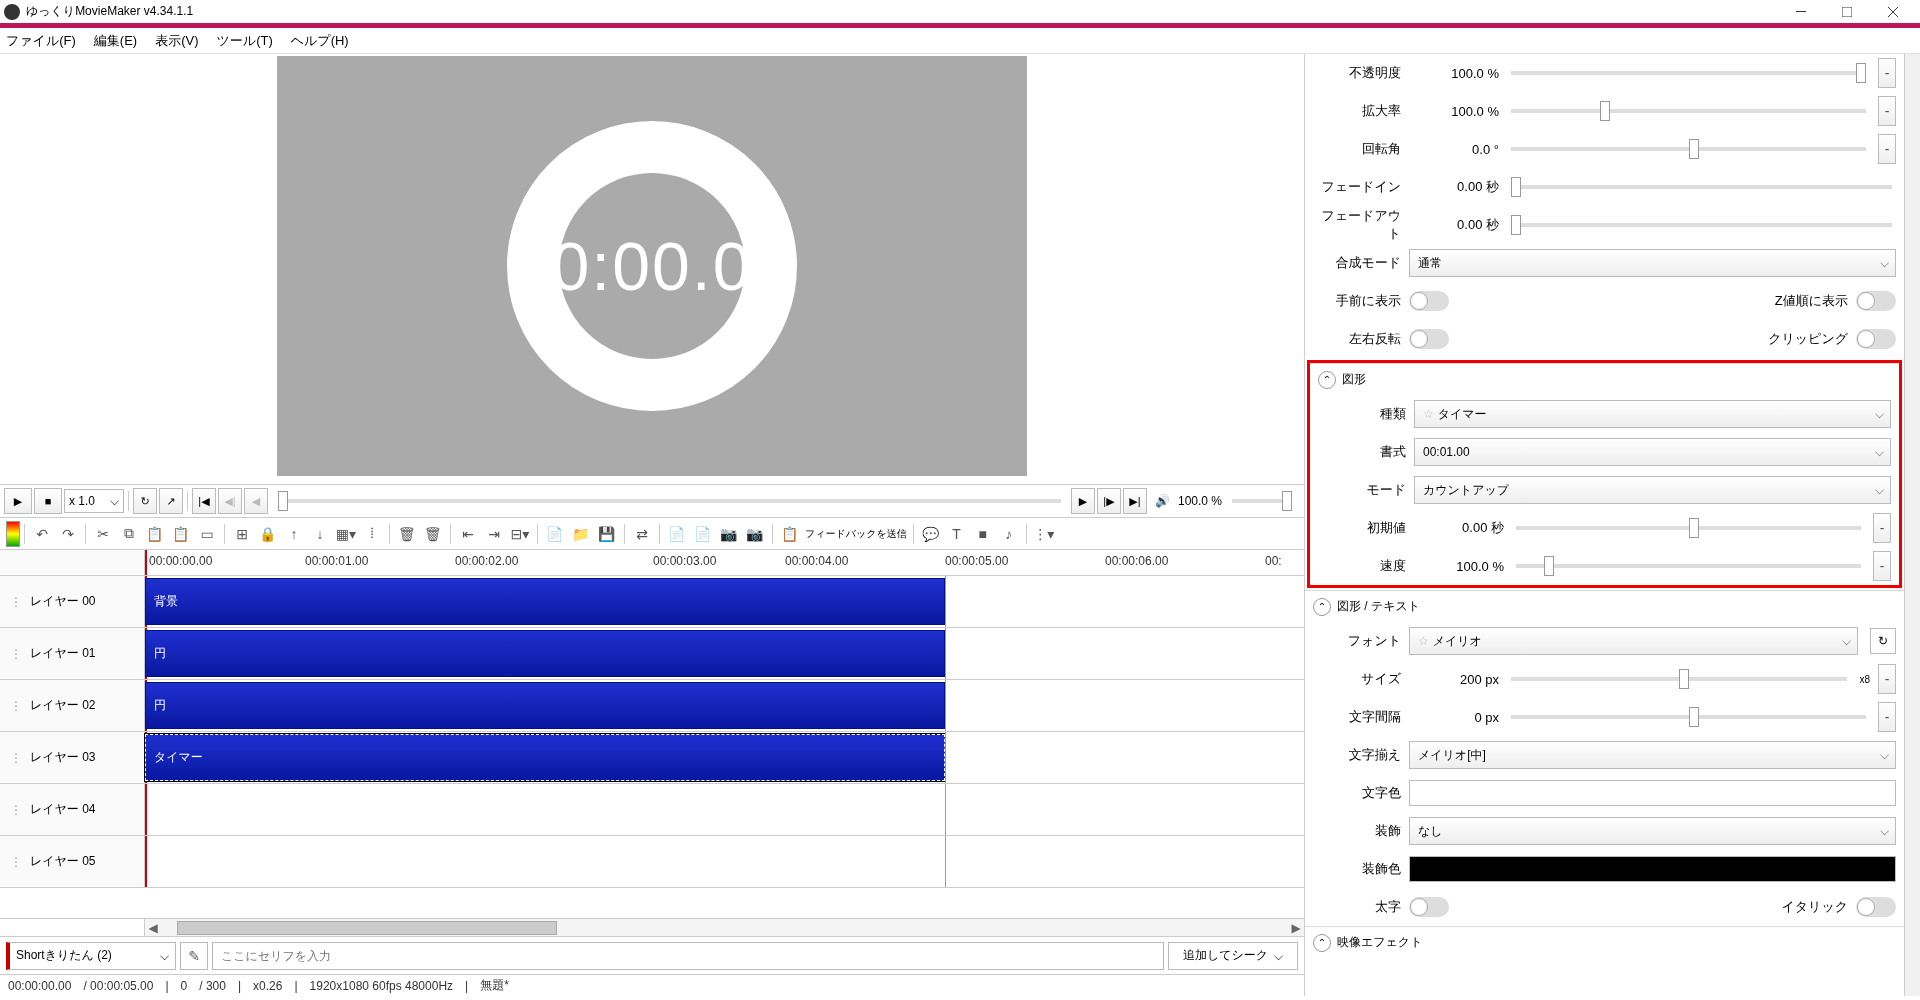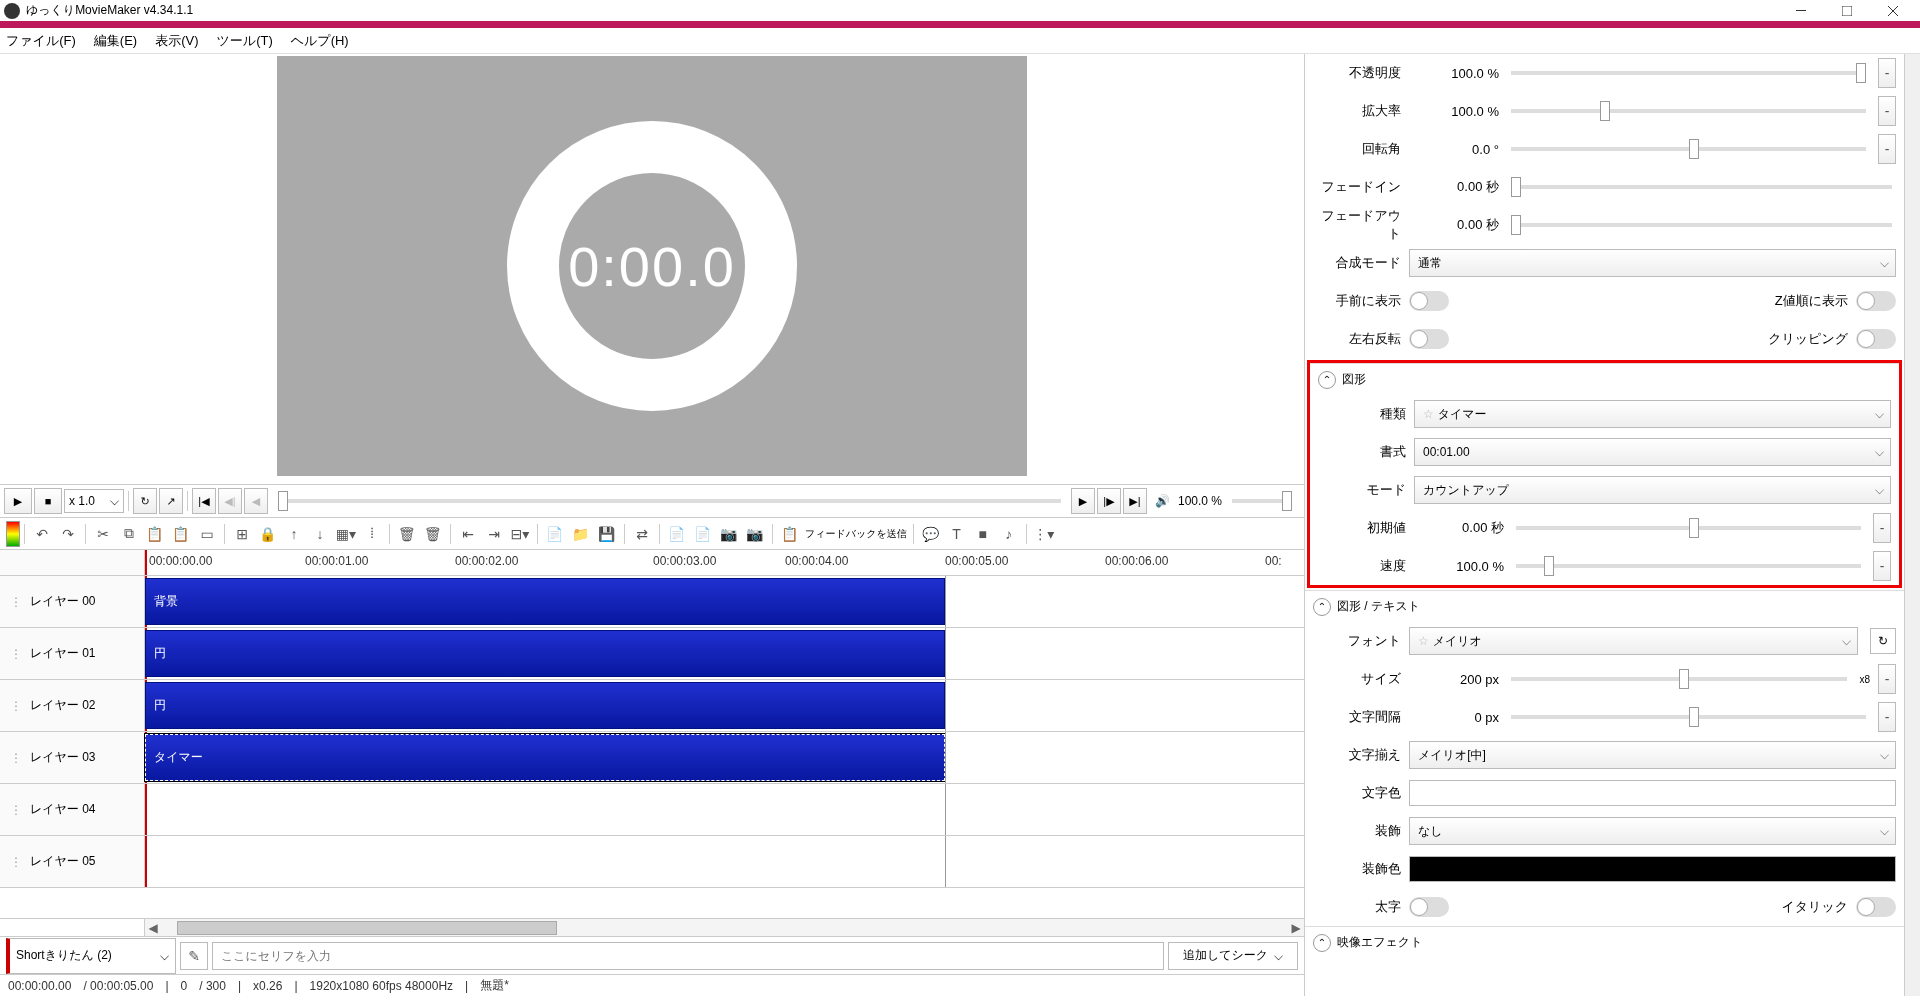--- a/index.html
+++ b/index.html
@@ -1,29 +1,29 @@
 <!DOCTYPE html>
 <html><head>
 <meta charset="utf-8">
 <style>
 *{box-sizing:border-box;margin:0;padding:0;font-family:"Meiryo","Yu Gothic",sans-serif;font-size:12px;}
 body{background:#fff;overflow:hidden;width:1920px;height:1000px;}
-.titlebar{height:28px;display:flex;align-items:center;padding:0 4px;border-bottom:7px solid #be185d;}
+.titlebar{height:28px;display:flex;align-items:center;padding:0 4px;border-bottom:5px solid #be185d;}
 .titlebar .logo{width:16px;height:16px;background:#333;border-radius:50%;margin-right:6px;}
 .titlebar .title{flex:1;font-size:12px;}
 .winbtns{display:flex;gap:0;}
 .winbtn{width:46px;height:28px;display:flex;align-items:center;justify-content:center;cursor:pointer;}
 .menubar{height:26px;display:flex;align-items:center;padding:0 6px;gap:18px;border-bottom:1px solid #e0e0e0;}
 .menubar span{cursor:pointer;font-size:13px;}
 .main{display:flex;height:942px;}
 .left{flex:1;display:flex;flex-direction:column;min-width:0;}
 .preview{height:430px;background:#fff;display:flex;justify-content:center;padding-top:2px;position:relative;}
 .canvas{width:750px;height:420px;background:#aaa;display:flex;align-items:center;justify-content:center;position:relative;}
 .ring{width:290px;height:290px;border-radius:50%;border:52px solid #fff;display:flex;align-items:center;justify-content:center;}
-.timer-text{color:#fff;font-size:56px;font-weight:400;letter-spacing:2px;}
+.timer-text{color:#fff;font-size:68px;font-weight:400;letter-spacing:2px;}
 .playbar{height:34px;display:flex;align-items:center;padding:0 4px;border-top:1px solid #ccc;border-bottom:1px solid #ccc;gap:2px;}
 .pbtn{width:28px;height:26px;border:1px solid #bbb;background:linear-gradient(#fff,#eee);display:flex;align-items:center;justify-content:center;cursor:pointer;font-size:11px;}
 .pbtn.small{width:24px;}
 .speed-box{width:60px;height:24px;border:1px solid #bbb;padding:0 4px;display:flex;align-items:center;}
 .slider-track{flex:1;height:4px;background:#ddd;margin:0 8px;position:relative;}
 .slider-thumb{position:absolute;width:10px;height:20px;background:#fff;border:1px solid #999;top:-8px;}
 .toolbar2{height:32px;display:flex;align-items:center;padding:0 4px;gap:4px;border-bottom:1px solid #ccc;}
 .tbtn{width:22px;height:22px;display:flex;align-items:center;justify-content:center;cursor:pointer;color:#555;font-size:14px;}
 .tsep{width:1px;height:20px;background:#ccc;margin:0 2px;}
 .timeline-area{flex:1;display:flex;flex-direction:column;min-height:0;}
@@ -41,21 +41,21 @@
 .clip{position:absolute;top:2px;bottom:2px;left:0;background:linear-gradient(#2030d0,#0818a0);border:1px solid #001080;color:#fff;padding:4px 8px;font-size:13px;display:flex;align-items:center;overflow:hidden;}
 .clip.selected{border:1px dashed #fff;outline:1px solid #000;}
 .track-body .cursor-line{position:absolute;left:0;top:0;bottom:0;width:2px;background:#c00;}
 .track-body .end-line{position:absolute;top:0;bottom:0;width:1px;background:#999;}
 .hscroll{height:18px;display:flex;border-top:1px solid #ccc;}
 .hscroll .gutter{width:145px;border-right:1px solid #ccc;}
 .hscroll .bar{flex:1;background:#f4f4f4;display:flex;align-items:center;position:relative;}
 .hscroll .thumb{height:14px;background:#ccc;border:1px solid #aaa;margin-left:16px;width:380px;}
 .hscroll .arr{width:16px;height:16px;display:flex;align-items:center;justify-content:center;color:#666;}
 .bottombar{height:38px;display:flex;align-items:center;padding:0 6px;gap:4px;border-top:1px solid #ccc;}
-.char-sel{width:170px;height:36px;border:1px solid #bbb;border-left:4px solid #c00;padding:0 6px;display:flex;align-items:center;}
+.char-sel{width:170px;height:28px;border:1px solid #bbb;border-left:4px solid #c00;padding:0 6px;display:flex;align-items:center;}
 .serif-input{flex:1;height:28px;border:1px solid #bbb;padding:0 8px;color:#888;}
 .add-seek{width:130px;height:28px;border:1px solid #bbb;display:flex;align-items:center;justify-content:center;}
 .status{height:22px;display:flex;align-items:center;padding:0 8px;gap:12px;font-size:12px;border-top:1px solid #ccc;color:#333;}
 .right{width:600px;border-left:1px solid #ccc;display:flex;flex-direction:column;overflow-y:auto;background:#fff;}
 .prop-row{display:flex;align-items:center;height:38px;padding:0 8px;gap:8px;}
 .prop-label{width:88px;text-align:right;font-size:13px;}
 .prop-val{width:90px;text-align:right;font-size:13px;}
 .prop-slider{flex:1;height:4px;background:#ddd;position:relative;margin:0 4px;}
 .prop-slider .th{position:absolute;width:10px;height:20px;background:#fff;border:1px solid #999;top:-8px;}
 .prop-step{width:18px;height:30px;border:1px solid #bbb;background:linear-gradient(#fff,#eee);display:flex;align-items:center;justify-content:center;cursor:pointer;font-size:14px;color:#555;}

